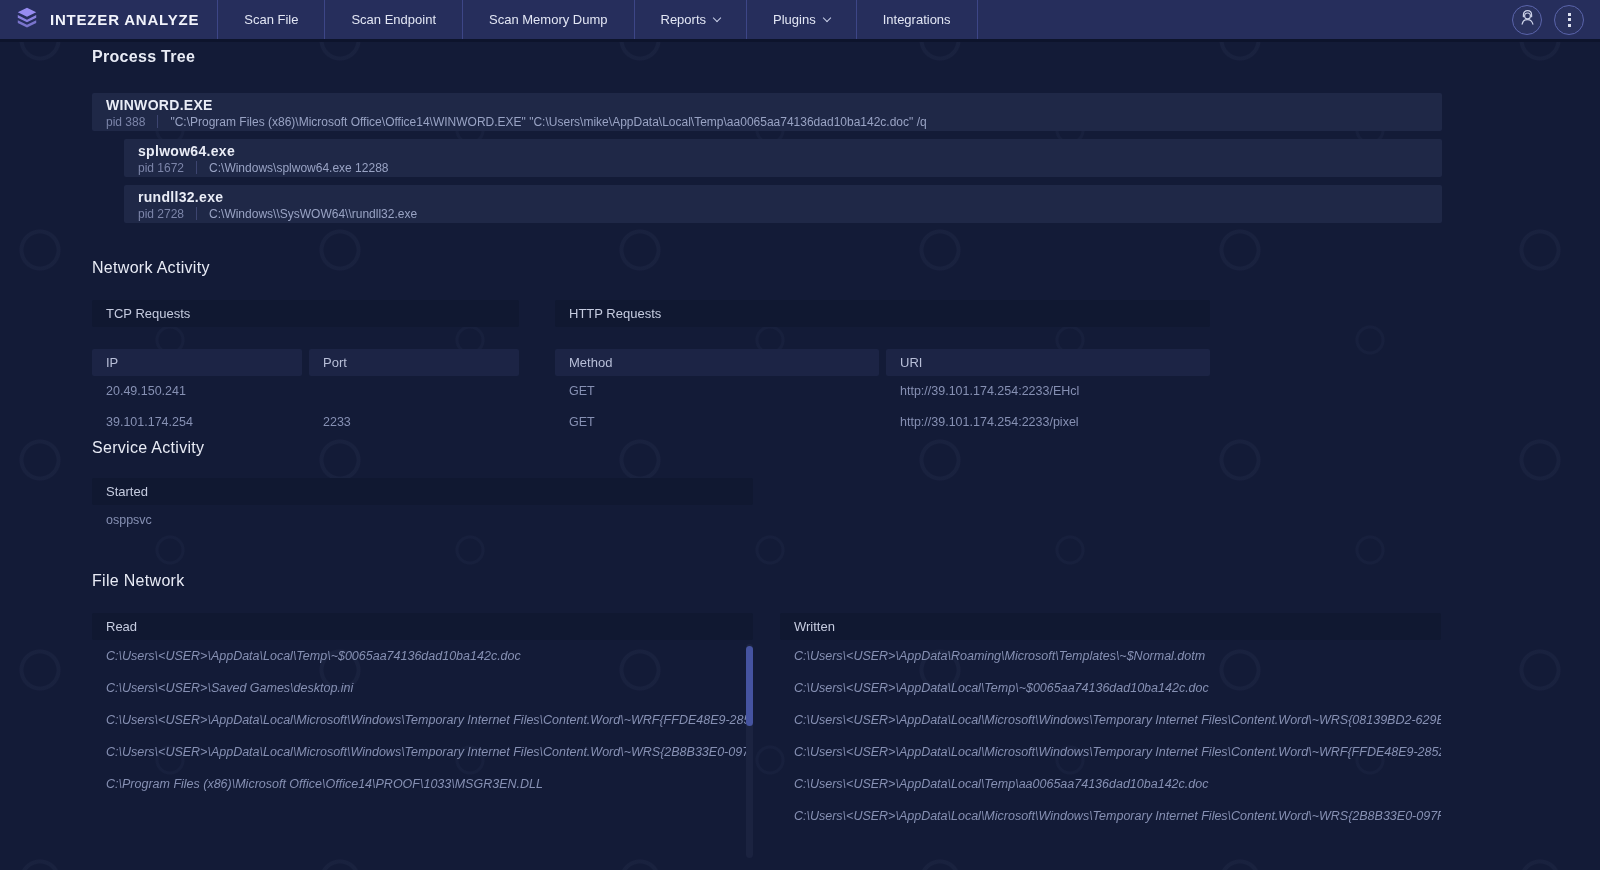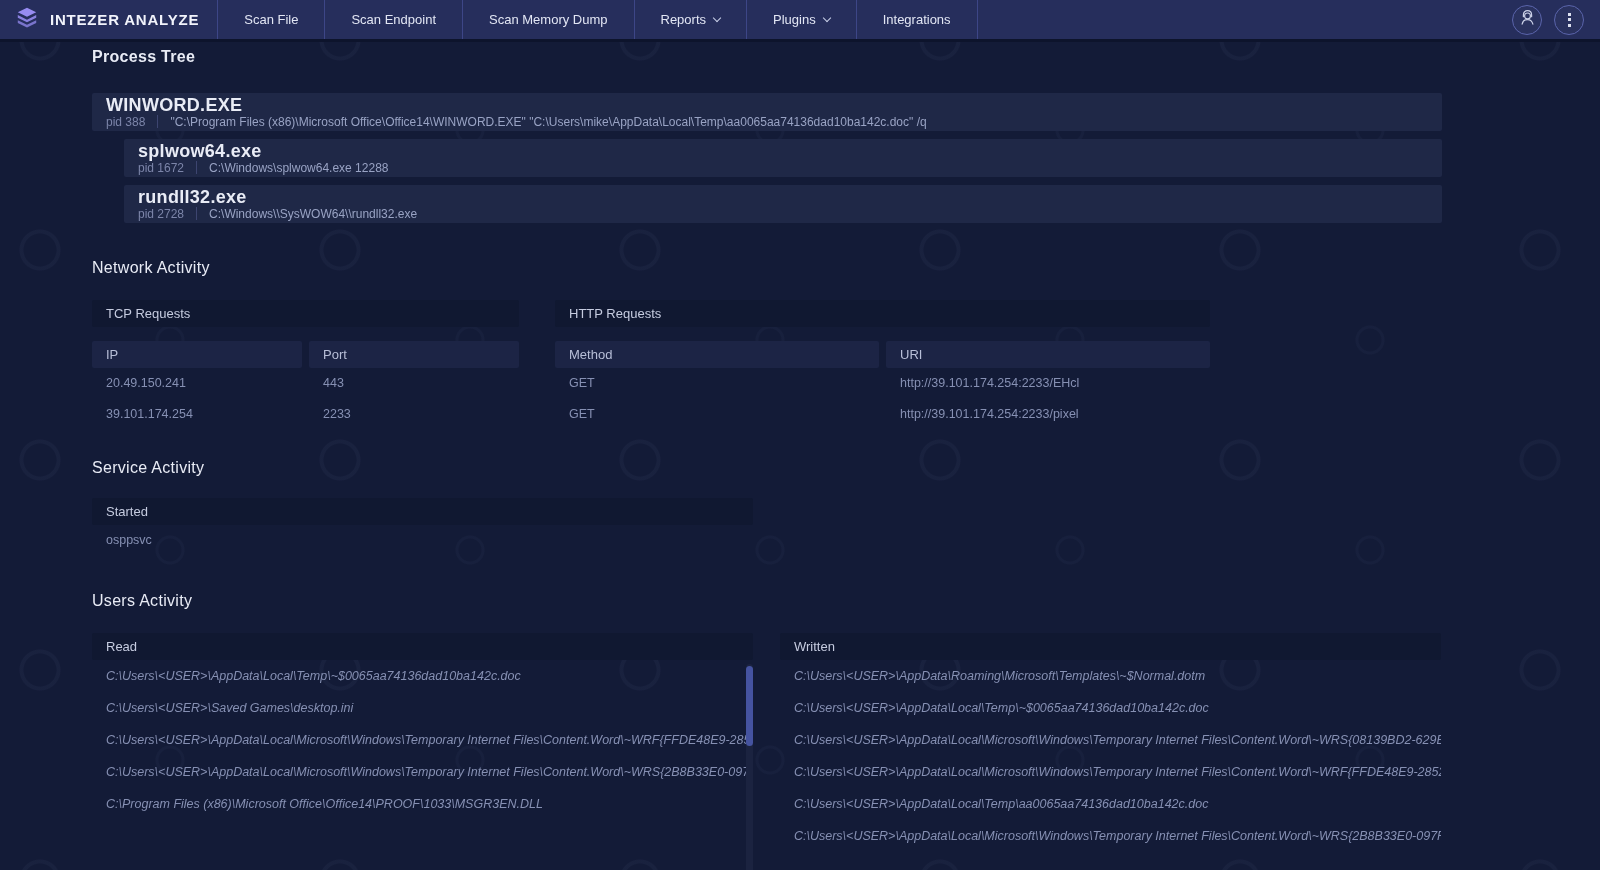--- a/index.html
+++ b/index.html
@@ -55,43 +55,43 @@
     background: rgba(255,255,255,0.02); cursor: pointer;
   }
   .kebab { display: flex; flex-direction: column; gap: 2.5px; }
   .kebab span { width: 3px; height: 3px; background: #dde1f0; display: block; }
 
   
   .content { position: relative; z-index: 1; padding-left: 92px; }
   .section-title { font-size: 16px; line-height: 19px; color: #e8ebf5; letter-spacing: 0.3px; }
   #process-title { padding-top: 5px; font-weight: bold; }
   #network-title { margin-top: 35px; }
-  #service-title { margin-top: 28px; }
+  #service-title { }
   #file-title   { margin-top: 35px; }
 
   
   .proc-rows { margin-top: 27px; width: 1350px; }
   .proc-row {
     background: #1f2847; border-radius: 2px;
     height: 38px; padding: 5px 0 0 14px;
     margin-bottom: 8px;
   }
   .proc-row.child { margin-left: 32px; width: 1318px; }
-  .proc-name { font-size: 18px; line-height: 15px; font-weight: bold; color: #e9ecf6; letter-spacing: 0.3px; }
+  .proc-name { font-size: 14px; line-height: 15px; font-weight: bold; color: #e9ecf6; letter-spacing: 0.3px; }
   .proc-meta { display: flex; margin-top: 2px; height: 15px; }
   .proc-pid { font-size: 12px; color: #7c85a9; }
   .vsep { width: 1px; height: 13px; background: #3d4570; margin: 0 12px; }
   .proc-cmd { font-size: 12px; color: #99a3c4; white-space: nowrap; overflow: hidden; }
 
   
   .tbl-header {
     height: 27px; line-height: 27px; padding-left: 14px;
     background: #101831; color: #c6cce0; font-size: 13px; border-radius: 2px;
   }
-  .col-headers { display: flex; gap: 7px; margin-top: 14px; justify-content: space-between; }
+  .col-headers { display: flex; gap: 7px; margin-top: 22px; justify-content: space-between; }
   .col-h {
     height: 27px; line-height: 27px; padding-left: 14px;
     background: #1c2445; color: #b8bfd8; font-size: 13px; border-radius: 2px;
   }
   .tbl-row { display: flex; gap: 7px; justify-content: space-between; }
   .cell {
     height: 31px; line-height: 31px; padding-left: 14px;
     color: #8690b3; font-size: 12.5px; white-space: nowrap; overflow: hidden;
   }
   .net-tables { display: flex; gap: 36px; margin-top: 23px; }
@@ -213,21 +213,20 @@
   <div class="section-title" id="network-title">Network Activity</div>
   <div class="net-tables">
     <div class="table-tcp">
       <div class="tbl-header">TCP Requests</div>
       <div class="col-headers">
         <div class="col-h">IP</div>
         <div class="col-h">Port</div>
       </div>
       <div class="tbl-row">
         <div class="cell">20.49.150.241</div>
-        <div class="cell">443</div>
       </div>
       <div class="tbl-row">
         <div class="cell">39.101.174.254</div>
         <div class="cell">2233</div>
       </div>
     </div>
 
     <div class="table-http">
       <div class="tbl-header">HTTP Requests</div>
       <div class="col-headers">
@@ -244,21 +243,21 @@
       </div>
     </div>
   </div>
 
   <div class="section-title" id="service-title">Service Activity</div>
   <div class="service-table">
     <div class="tbl-header">Started</div>
     <div class="cell">osppsvc</div>
   </div>
 
-  <div class="section-title" id="file-title">Users Activity</div>
+  <div class="section-title" id="file-title">File Network</div>
   <div class="file-tables">
 
     <div class="file-list has-scroll">
       <div class="tbl-header">Read</div>
       <div class="file-row">C:\Users\&lt;USER&gt;\AppData\Local\Temp\~$0065aa74136dad10ba142c.doc</div>
       <div class="file-row">C:\Users\&lt;USER&gt;\Saved Games\desktop.ini</div>
       <div class="file-row">C:\Users\&lt;USER&gt;\AppData\Local\Microsoft\Windows\Temporary Internet Files\Content.Word\~WRF{FFDE48E9-2852-43A7-...</div>
       <div class="file-row">C:\Users\&lt;USER&gt;\AppData\Local\Microsoft\Windows\Temporary Internet Files\Content.Word\~WRS{2B8B33E0-097F-42D3...</div>
       <div class="file-row">C:\Program Files (x86)\Microsoft Office\Office14\PROOF\1033\MSGR3EN.DLL</div>
       <div class="scrollbar">

